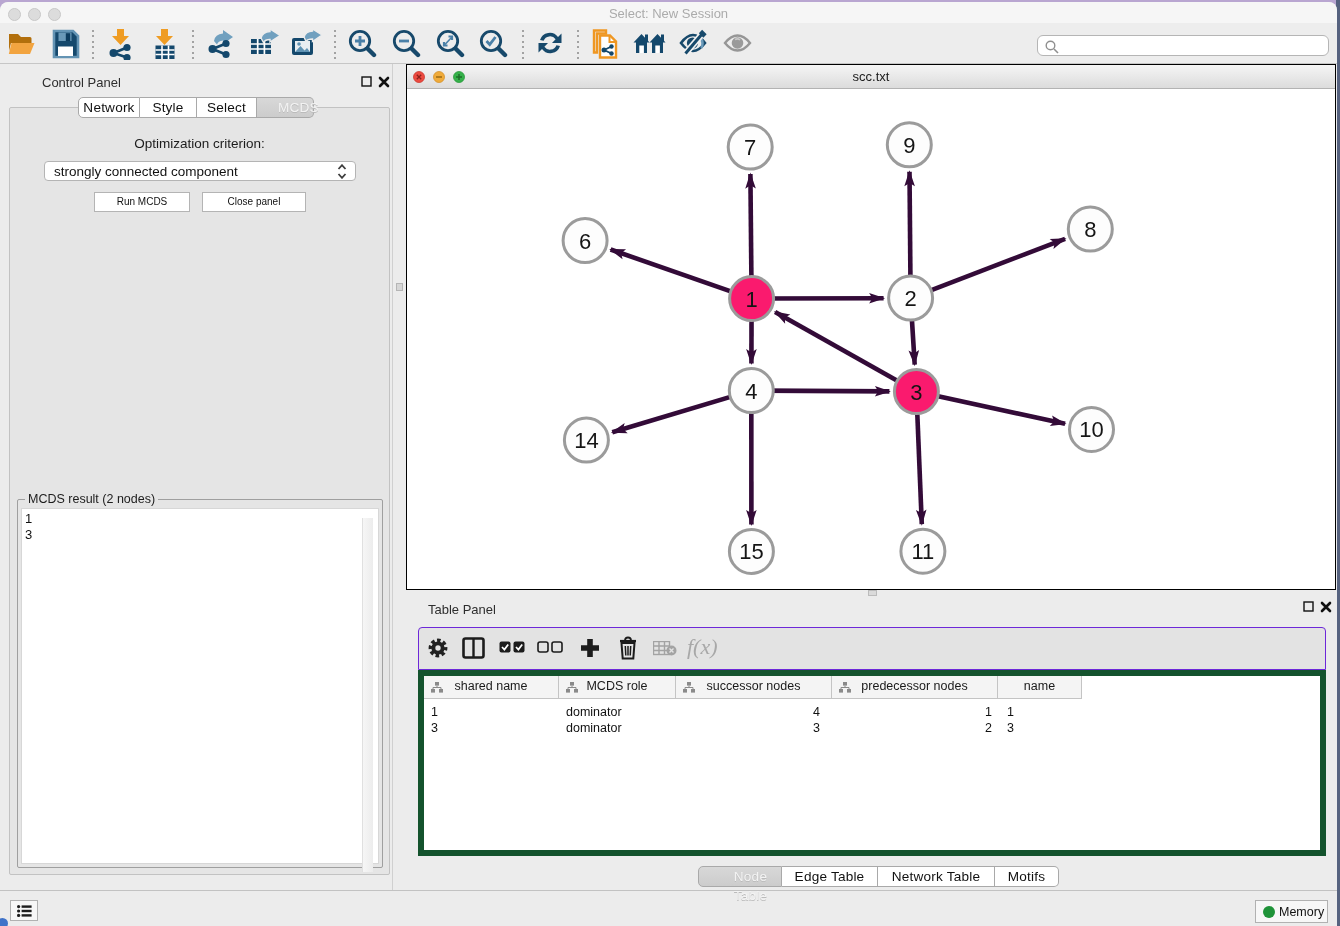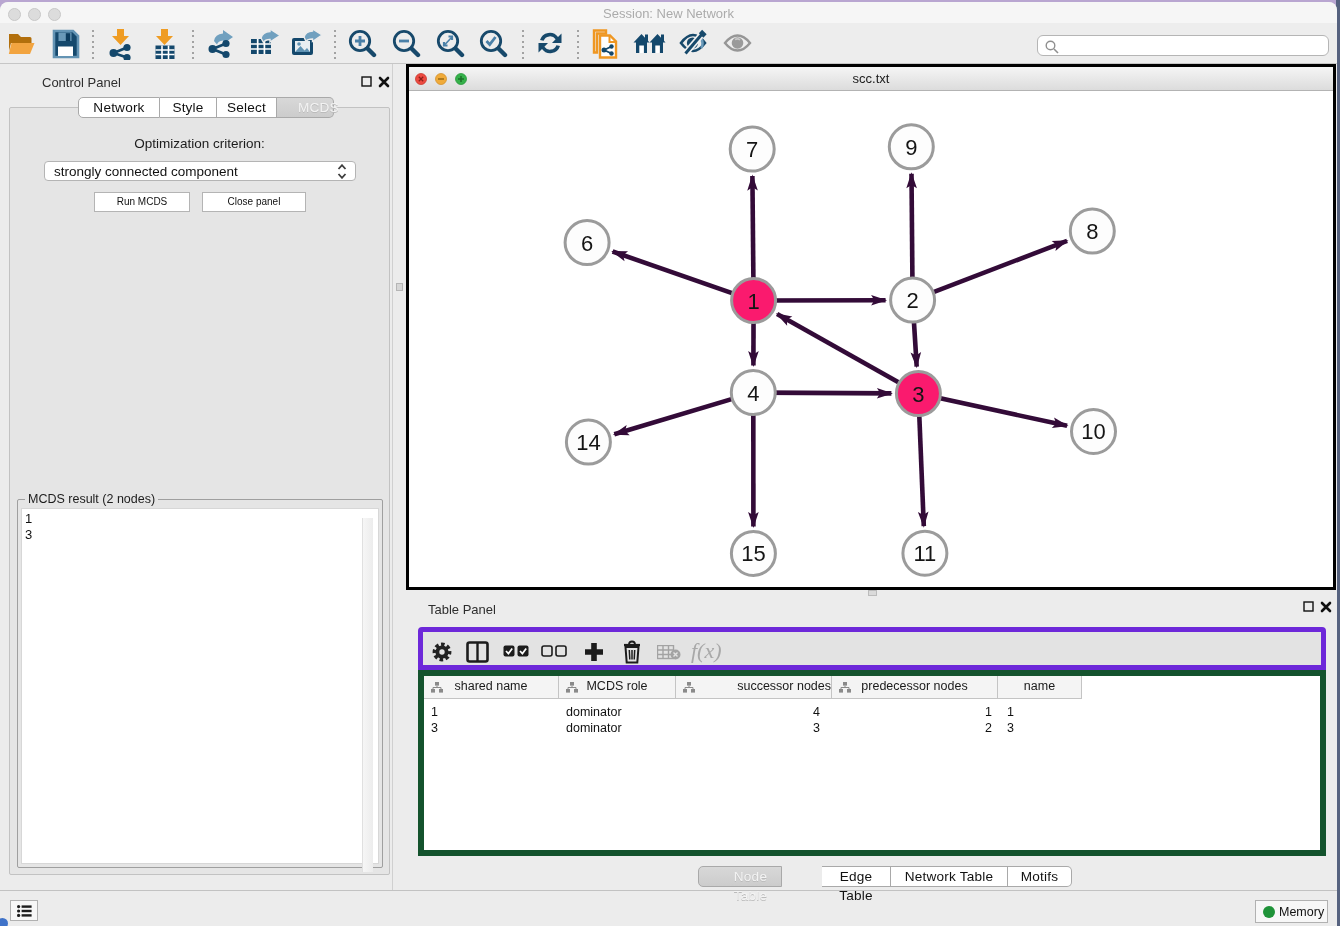--- a/index.html
+++ b/index.html
@@ -30,51 +30,51 @@
 #dropdown { position:absolute; left:34px; top:53px; width:312px; height:20px; background:#fff; border:1px solid #b4b4b4; border-radius:4px; font-size:13.5px; color:#111; line-height:19px; padding-left:9px; }
 .btn { position:absolute; height:20px; background:#fff; border:1px solid #b4b4b4; border-radius:0; font-size:10px; color:#111; text-align:center; line-height:18px; }
 #fieldset { position:absolute; left:7px; top:391px; width:366px; height:369px; border:1px solid #9f9f9f; border-radius:2px;padding-left:8px; }
 #fs-legend { position:absolute; left:7px; top:-8px; background:#e5e5e5; padding:0 3px; font-size:12.5px; color:#1c1c1c; }
 #fs-white { position:absolute; left:3px; top:8px; width:358px; height:356px; background:#fff; border:1px solid #d7d7d7; font-size:13px; color:#111; line-height:16px; padding:2px 0 0 3px; }
 #fs-scroll { position:absolute; right:5px; top:9px; width:11px; height:354px; background:linear-gradient(90deg,#f6f6f6,#ececec); border-left:1px solid #e0e0e0; }
 
 #vsplit { position:absolute; left:392px; top:62px; width:14px; height:826px; background:#ececec; border-left:1px solid #d0d0d0; }
 #vsplit .hdl { position:absolute; left:3px; top:219px; width:7px; height:8px; background:#d6d6d6; border:1px solid #b5b5b5; }
 
-#frame { position:absolute; left:406px; top:62px; width:930px; height:526px; background:#fff; border:3px solid #000000; }
+#frame { position:absolute; left:406px; top:62px; width:930px; height:526px; background:#fff; border:1px solid #000000; }
 #ftitle { position:absolute; left:0; top:0; width:100%; height:24px; background:linear-gradient(#f5f5f5,#dcdcdc); border-bottom:1px solid #b3b3b3; }
 #ftitle span { position:absolute; width:100%; text-align:center; top:4px; font-size:13px; color:#1a1a1a; }
 #gsvg { position:absolute; left:1px; top:25px; }
 
 #hsplit { position:absolute; left:406px; top:588px; width:934px; height:7px; background:#ececec; }
 #hsplit .hdl { position:absolute; left:462px; top:0px; width:9px; height:6px; background:#dadada; border:1px solid #bbb; }
 
 #tablepanel { position:absolute; left:406px; top:595px; width:930px; height:293px; background:#ececec; }
 #tp-title { position:absolute; left:11px; top:5px; font-size:13px; color:#2e2e2e;margin-left:11px; }
-#tp-toolbar { position:absolute; left:12px; top:30px; width:908px; height:43px; background:#e3e3e3; border:5px solid #6d28d9; border-radius:4px 4px 0 0; }
+#tp-toolbar { position:absolute; left:12px; top:30px; width:908px; height:43px; background:#e3e3e3; border:1px solid #6d28d9; border-radius:4px 4px 0 0; }
 #tp-table { position:absolute; left:12px; top:73px; width:908px; height:186px; background:#fff; border:6px solid #14532d; }
 .th { position:absolute; top:0; height:23px; background:#f4f4f4; border-right:1px solid #c4c4c4; border-bottom:1px solid #c4c4c4; font-size:12.5px; color:#1a1a1a; text-align:center; line-height:21px; }
 .td { position:absolute; font-size:12.5px; color:#111; height:16px; line-height:16px; }
 
 #statusbar { position:absolute; left:0; top:888px; width:1337px; height:34px; background:#ececec; border-top:1px solid #c2c2c2; }
 #listbtn { position:absolute; left:10px; top:9px; width:28px; height:21px; background:#f7f7f7; border:1px solid #b1b1b1; }
 #membtn { position:absolute; left:1255px; top:9px; width:73px; height:23px; background:#f7f7f7; border:1px solid #b1b1b1; font-size:12.5px; color:#111; }
 .panicon { position:absolute; top:11px; }
 </style>
 </head>
 <body>
 <div id="edge-r"></div>
 <div style="position:absolute;left:-3px;top:918px;width:11px;height:11px;border-radius:50%;background:#3f72c8;z-index:99;"></div>
 <div style="position:absolute;left:0;top:8px;width:1px;height:918px;background:#bcbcbc;"></div>
 <div id="win">
   <div id="titlebar">
     <div class="tl" style="left:8px;"></div>
     <div class="tl" style="left:28px;"></div>
     <div class="tl" style="left:48px;"></div>
-    <div id="title-text">Session: New Network</div>
+    <div id="title-text">Select: New Session</div>
   </div>
   <div id="toolbar">
     <div class="tsep" style="left:92px;"></div>
     <div class="tsep" style="left:192px;"></div>
     <div class="tsep" style="left:334px;"></div>
     <div class="tsep" style="left:522px;"></div>
     <div class="tsep" style="left:577px;"></div>
 
     <svg class="ticon" style="left:7px;" width="30" height="30" viewBox="0 0 30 30">
       <path d="M2 5 h9 l3 3 h9 a1.5 1.5 0 0 1 1.5 1.5 V14 H4 L2 22 Z" fill="#b26f0c"></path>
@@ -194,21 +194,21 @@
   </div>
   <div id="leftpanel">
     <div id="cp-title">Control Panel</div>
     <svg class="panicon" style="left:361px;top:12px;" width="11" height="11" viewBox="0 0 11 11">
         <rect x="1" y="1" width="9" height="9" fill="none" stroke="#111" stroke-width="1.4"></rect>
       </svg>
     <svg class="panicon" style="left:378px;top:12px;" width="12" height="12" viewBox="0 0 12 12">
         <path d="M2 2 L10 10 M10 2 L2 10" stroke="#111" stroke-width="2.6" stroke-linecap="round"></path>
       </svg>
     <div class="seg" style="left:78px; top:33px;">
-      <div style="width:82px;">Network</div>
+      <div style="width:62px;">Network</div>
         <div style="width:57px;">Style</div>
         <div style="width:60px;">Select</div>
         <div class="sel" style="width:57px;">MCDS</div>
     </div>
     <div id="cp-box">
       <div id="dropdown">strongly connected component
         <svg width="10" height="15" viewBox="0 0 10 15" style="position:absolute;right:8px;top:2px;">
           <path d="M1.5 5 L5 1.2 L8.5 5 M1.5 10 L5 13.8 L8.5 10" fill="none" stroke="#3d3d3d" stroke-width="1.8"></path>
         </svg>
       </div>
@@ -340,21 +340,21 @@
         <path d="M0.5 5 h16 M0.5 9.5 h16 M6 0.5 v13 M11.5 0.5 v13" stroke="#a3a3a3" stroke-width="1.4"></path>
         <circle cx="18.5" cy="9.5" r="5" fill="#a3a3a3"></circle>
         <path d="M16.5 7.5 l4 4 M20.5 7.5 l-4 4" stroke="#e3e3e3" stroke-width="1.4"></path>
       </svg>
 
       <div style="position:absolute;left:268px;top:6px;font-family:'Liberation Serif',serif;font-style:italic;font-size:22px;color:#a8a8a8;">f(x)</div>
     </div>
     <div id="tp-table">
       <div class="th" style="left:0px;width:135px;">shared name</div>
       <div class="th" style="left:135px;width:117px;">MCDS role</div>
-      <div class="th" style="left:252px;width:156px;text-align:right;">successor nodes</div>
+      <div class="th" style="left:252px;width:156px;">successor nodes</div>
       <div class="th" style="left:408px;width:166px;">predecessor nodes</div>
       <div class="th" style="left:574px;width:84px;border-bottom:1px solid #c4c4c4;">name</div>
       <svg style="position:absolute;left:7px;top:6px;" width="12" height="11" viewBox="0 0 12 11">
           <rect x="4" y="0" width="4" height="3.6" fill="#8a8a8a"></rect>
           <rect x="0" y="7" width="4" height="3.6" fill="#8a8a8a"></rect>
           <rect x="8" y="7" width="4" height="3.6" fill="#8a8a8a"></rect>
           <path d="M6 3.6 v2 M2 7 v-1.5 h8 V7" stroke="#8a8a8a" stroke-width="1" fill="none"></path>
         </svg>
       <svg style="position:absolute;left:142px;top:6px;" width="12" height="11" viewBox="0 0 12 11">
           <rect x="4" y="0" width="4" height="3.6" fill="#8a8a8a"></rect>
@@ -380,21 +380,21 @@
       <div class="td" style="left:408px;top:28px;width:160px;text-align:right;">1</div>
       <div class="td" style="left:583px;top:28px;">1</div>
       <div class="td" style="left:7px;top:44px;">3</div>
       <div class="td" style="left:142px;top:44px;">dominator</div>
       <div class="td" style="left:252px;top:44px;width:144px;text-align:right;">3</div>
       <div class="td" style="left:408px;top:44px;width:160px;text-align:right;">2</div>
       <div class="td" style="left:583px;top:44px;">3</div>
     </div>
     <div class="seg" style="left:292px; top:269px;">
       <div class="sel" style="width:84px;">Node Table</div>
-        <div style="width:69px;margin-left:40px;">Edge Table</div>
+        <div style="width:96px;">Edge Table</div>
         <div style="width:117px;">Network Table</div>
         <div style="width:64px;">Motifs</div>
     </div>
   </div>
   <div id="statusbar">
     <div id="listbtn">
       <svg style="position:absolute;left:6px;top:4px;" width="15" height="12" viewBox="0 0 15 12">
         <circle cx="1.6" cy="1.6" r="1.6" fill="#1c1c1c"></circle>
           <circle cx="1.6" cy="6" r="1.6" fill="#1c1c1c"></circle>
           <circle cx="1.6" cy="10.4" r="1.6" fill="#1c1c1c"></circle>

